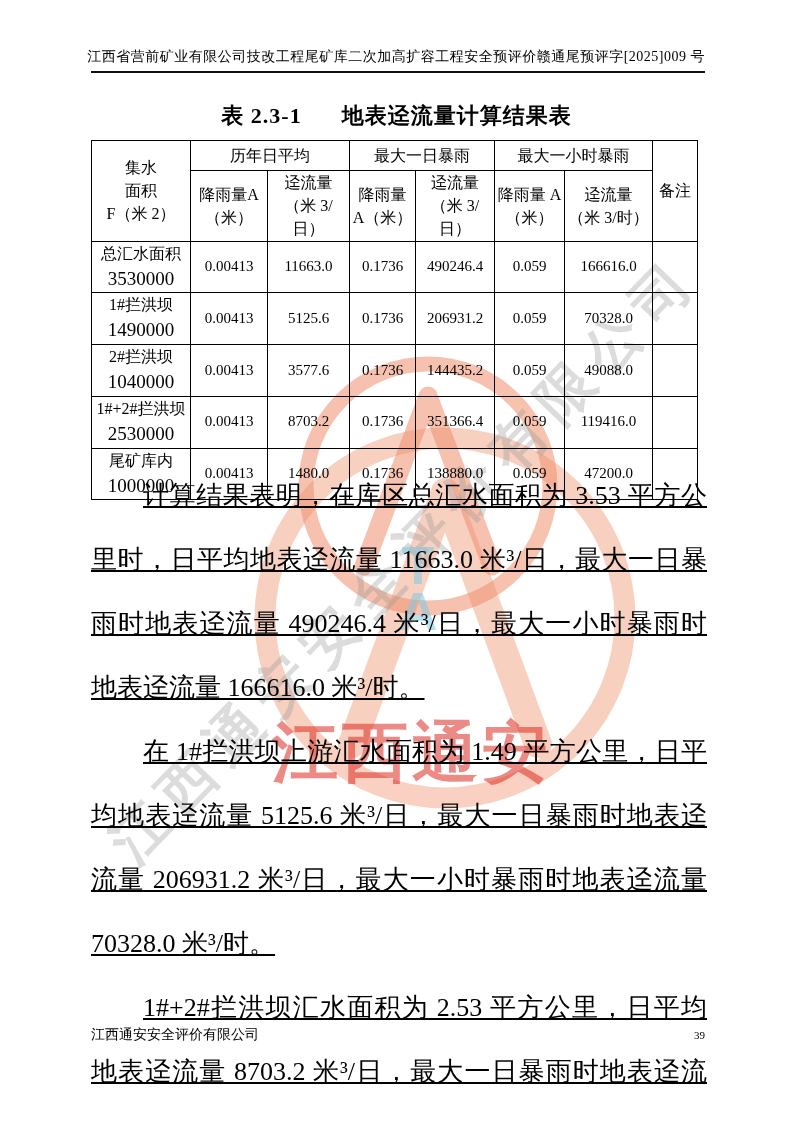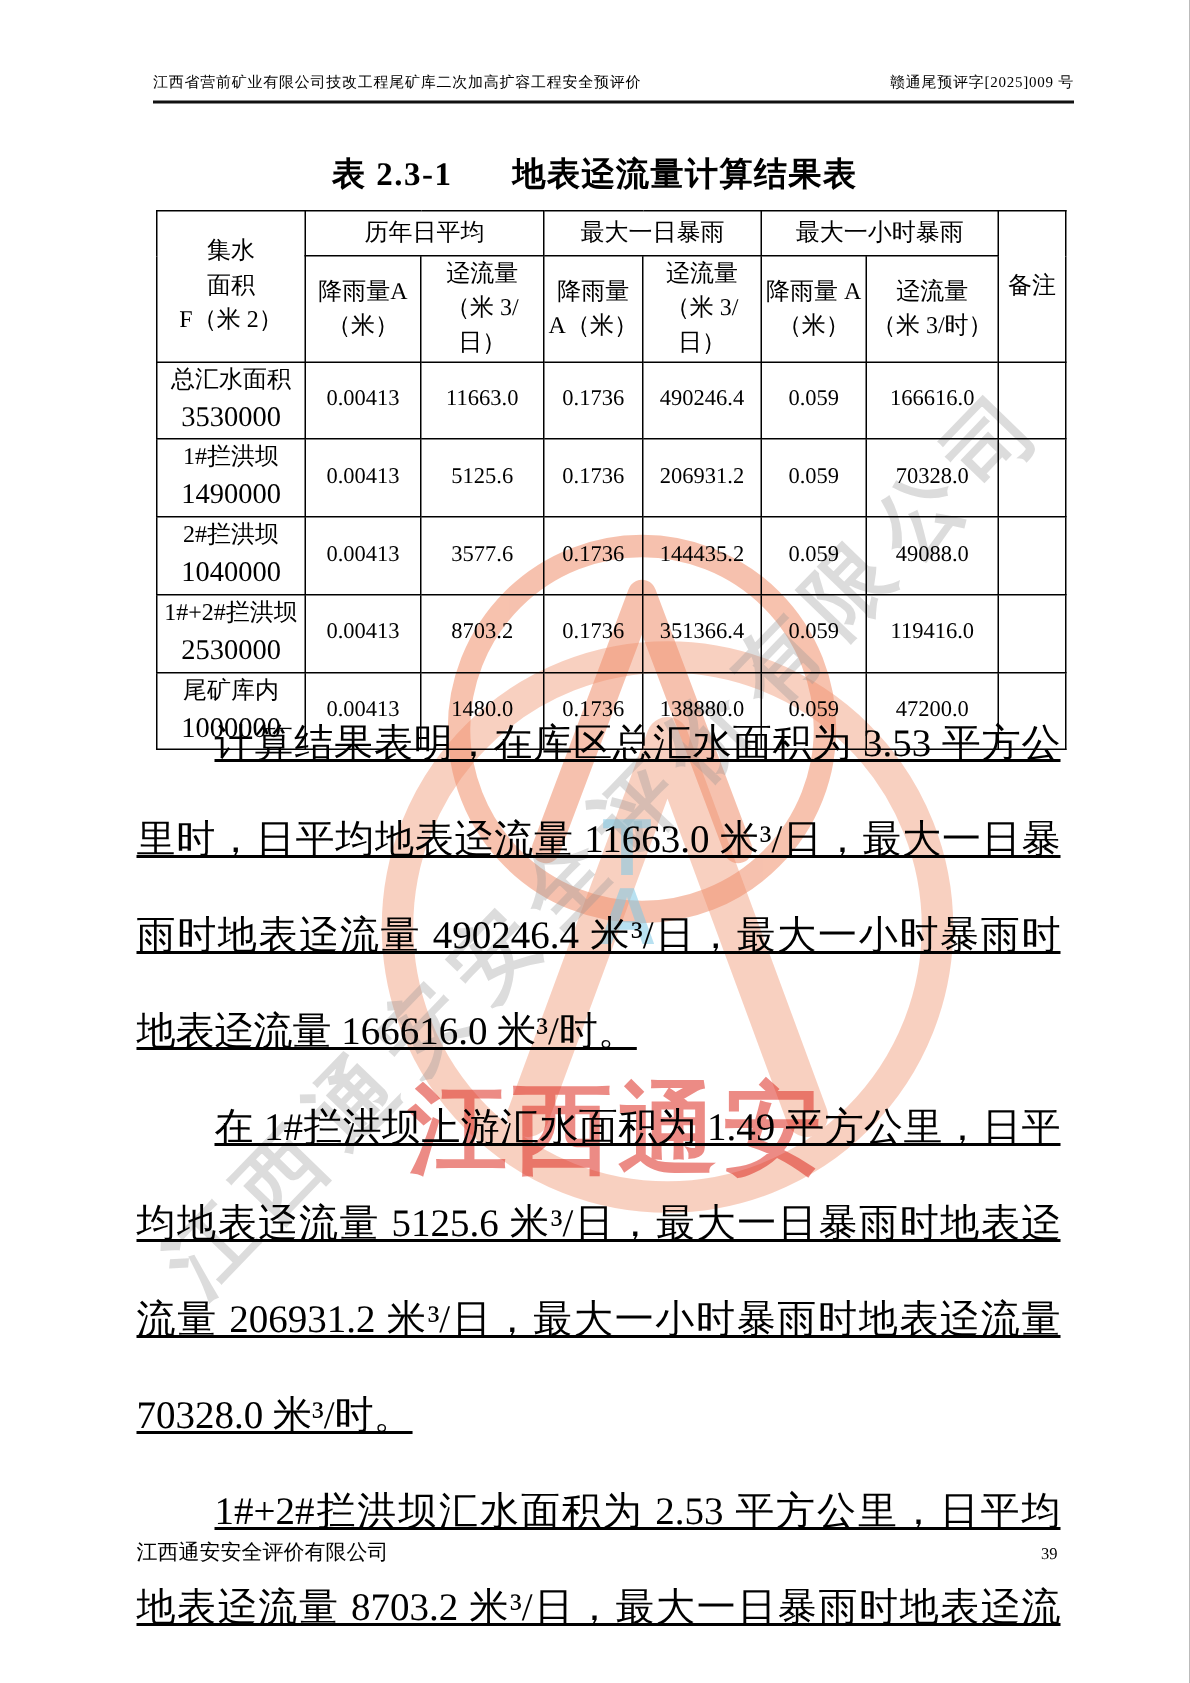--- a/index.html
+++ b/index.html
@@ -5,33 +5,33 @@
   * { box-sizing: border-box; }
   html,body { margin:0; padding:0; background:#888; }
   .page {
     position:relative; width:793px; height:1122px; margin:0 auto;
     background:#ffffff; overflow:hidden;
     font-family:"Liberation Serif","DejaVu Serif",serif; color:#000;
   }
   
   .header {
     position:absolute; top:48px; left:91px; width:614px;
-    display:flex; justify-content:space-between; align-items:flex-end;
+    display:flex; justify-content:flex-end; align-items:flex-end;
     border-bottom:2.5px solid #111; padding-bottom:5px;
-    font-size:10px; letter-spacing:0.5px; white-space:nowrap;margin-left:11px;
+    font-size:14px; letter-spacing:0.5px; white-space:nowrap;
   }
   
   .caption {
     position:absolute; top:101px; left:0; width:100%;
     text-align:center; font-size:22px; font-weight:600; letter-spacing:1px;
   }
   .caption .gap { display:inline-block; width:40px; }
   
   .table-wrap { position:absolute; top:140px; left:91px; z-index:2; }
-  table { border-collapse:collapse; table-layout:fixed; background:transparent;margin-left:13px; }
+  table { border-collapse:collapse; table-layout:fixed; background:transparent; }
   td {
     border:1.6px solid #000; text-align:center; vertical-align:middle;
     padding:0 2px; font-size:15px; line-height:1.45; background:transparent;
   }
   tr.h1 td { height:30px; font-size:16px; }
   tr.h2 td { height:56px; font-size:16px; }
   tr.data td { height:50px; }
   td .l1, td .l2, td .l3 { display:block; }
   td.area-head { font-size:16px; }
   td.row-head { font-size:16px; }

